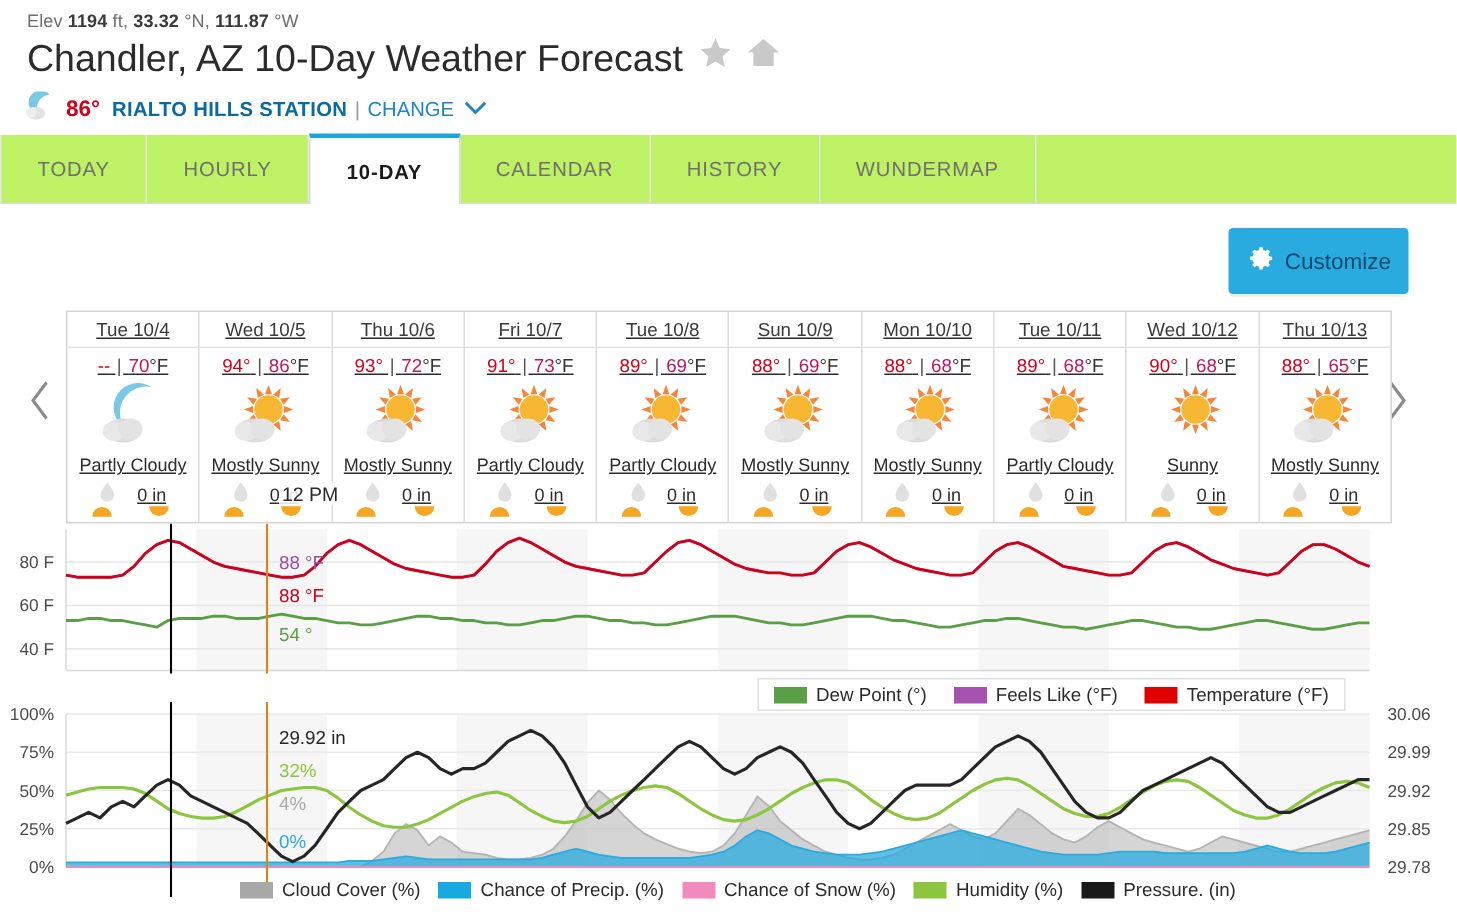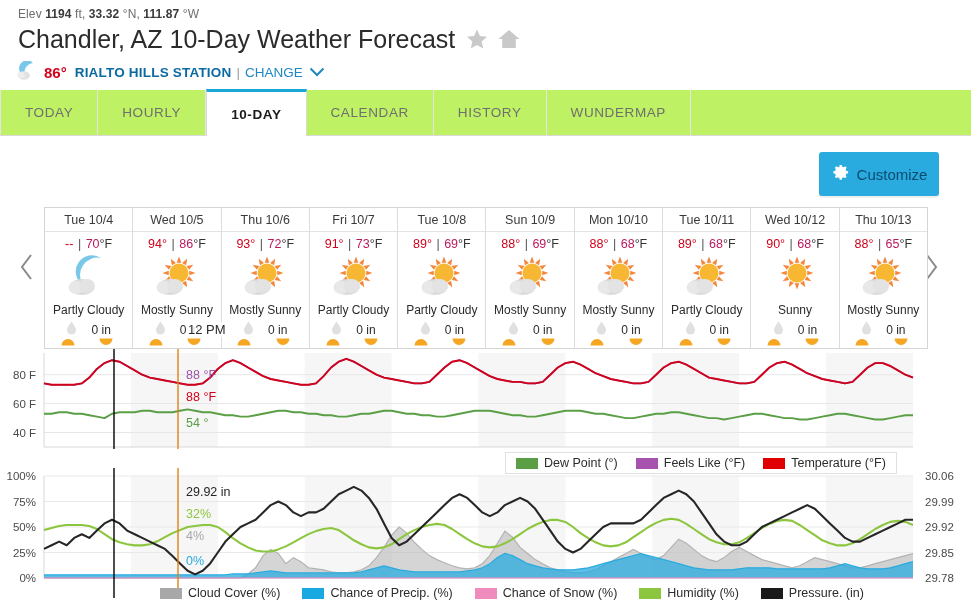--- a/index.html
+++ b/index.html
@@ -12,21 +12,21 @@
     overflow: hidden;
     position: relative;
   }
   #page { width:971px; height:608px; position:relative; }
 
   
   .elev {
     font-size: 12px; color:#6d6d6d; padding: 7px 0 0 18px; letter-spacing:.1px;
   }
   .elev b { color:#3a3a3a; font-weight:bold; }
-  .title-row { display:flex; align-items:flex-end; padding: 2px 17px 0 18px; }
+  .title-row { display:flex; align-items:flex-start; padding: 2px 17px 0 18px; }
   .page-title {
     font-size: 25px; font-weight: normal; color:#2b2b2b; line-height:32px;
   }
   .star-icon { margin-left:10px; }
   .home-icon { margin-left:8px; }
 
   .station-row { display:flex; align-items:center; padding: 6px 0 0 16px; font-size:13.5px; }
   .moon-icon { margin-right: 6px; }
   .cur-temp { color:#d0021b; font-weight:bold; font-size:15px; margin-right:8px; }
   .station-name { color:#0b6aa2; font-weight:bold; letter-spacing:.2px; font-size:13.5px;}
@@ -57,21 +57,21 @@
   .customize-btn {
     position:absolute; top:152px; left:819px; width:120px; height:44px;
     background:#29abdf; border-radius:3px; color:#0c4a6e; font-size:15px;
     display:flex; align-items:center; justify-content:center; gap:7px;
     box-shadow: 0 2px 0 rgba(0,0,0,.06);
   }
 
   
   .strip {
     position:absolute; top:207px; left:44px; width:884px; height:142px;
-    display:flex; border:1px solid #d5d5d5; background:#fff;
+    display:flex; border:1px solid #d5d5d5; background:#fff;text-decoration:underline;
   }
   .daycard {
     flex: 1 1 0; border-right:1px solid #dcdcdc; position:relative;
     display:flex; flex-direction:column; align-items:center;
   }
   .daycard:last-child { border-right:none; }
   .day-name {
     font-size:12.5px; color:#3a3a3a; padding:5px 0 4px; width:100%;
     text-align:center; border-bottom:1px solid #e3e3e3;
   }
@@ -91,21 +91,21 @@
   
   .chart-top { position:absolute; top:349px; left:0; width:971px; height:127px; }
   .chart-bot { position:absolute; top:468px; left:0; width:971px; height:140px; }
 
   .legend {
     position:absolute; display:flex; align-items:center; gap:18px;
     font-size:12.5px; color:#2b2b2b;
   }
   .legend.top { top:452px; left:505px;
     background:#fff; border:1px solid #e0e0e0; padding:3px 10px; }
-  .legend.bot { top:586px; left:160px; gap:22px; }
+  .legend.bot { top:586px; left:160px; gap:12px; }
   .lg { display:flex; align-items:center; gap:6px; }
   .sw { width:22px; height:11px; display:inline-block; }
 
   .axis-lbl { font-size:11.5px; fill:#4a4a4a; font-family:"Liberation Sans", sans-serif; }
   .tip { font-size:12.5px; font-family:"Liberation Sans", sans-serif; }
 </style>
 </head>
 <body>
 
 <div id="page">

